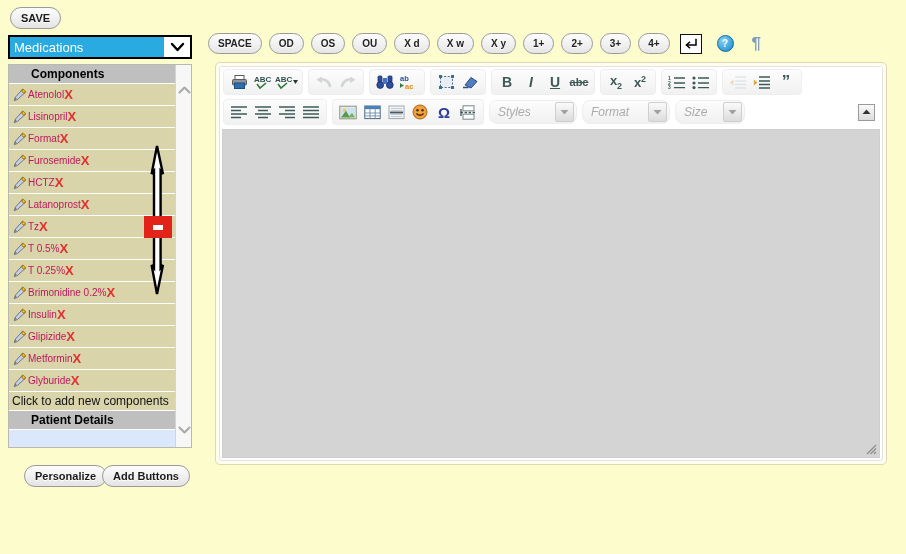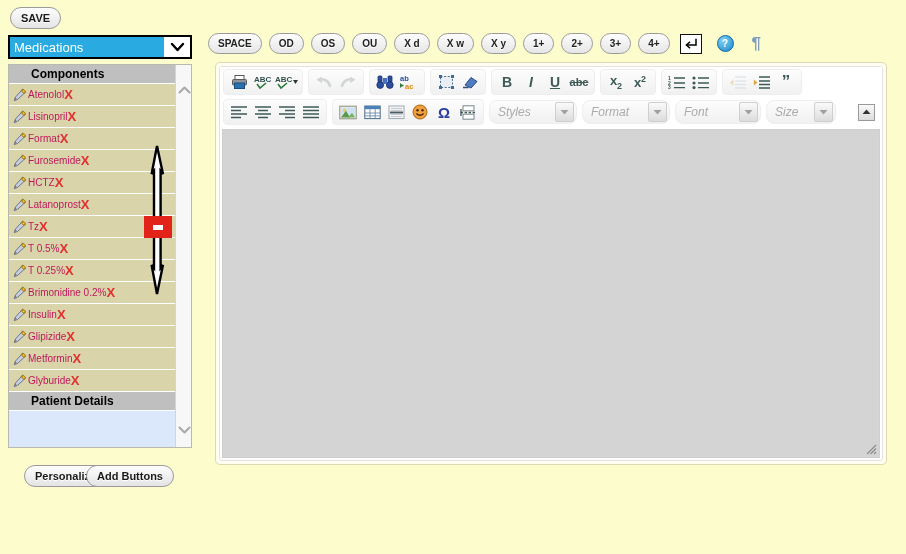--- a/index.html
+++ b/index.html
@@ -78,21 +78,21 @@
     position:absolute;left:0;width:16px;height:18px;
     display:flex;align-items:center;justify-content:center;cursor:pointer;
     color:#a8a8a8;font-size:11px;
   }
   #sb-up{top:16px;}
   #sb-down{bottom:8px;}
   .sb-track{position:absolute;left:0;top:34px;bottom:26px;width:16px;}
 
   
   #personalize-btn{position:absolute;left:24px;top:465px;height:22px;min-width:74px;}
-  #addbuttons-btn{position:absolute;left:86px;top:465px;height:22px;min-width:82px;}
+  #addbuttons-btn{position:absolute;left:102px;top:465px;height:22px;min-width:82px;}
 
   
   #quickbar{position:absolute;left:208px;top:33px;display:flex;align-items:center;gap:7px;}
   .qbtn{
     display:inline-flex;align-items:center;justify-content:center;
     background:linear-gradient(#fdfdfd,#e6e6e6);
     border:1px solid #9a9a9a;border-radius:11px;
     font-size:10px;font-weight:bold;color:#222;height:21px;padding:0 9px;
     box-sizing:border-box;cursor:pointer;text-shadow:0 1px 0 #fff;white-space:nowrap;
   }
@@ -351,20 +351,21 @@
                   <path d="M10.6 1.2 L13.6 4.0 L5.6 11.4 L2.3 12.6 L3.4 9.2 Z" fill="#c9cfe0" stroke="#5f6b85" stroke-width="0.9"></path>
                   <path d="M10.6 1.2 L13.6 4.0 L12.1 5.4 L9.2 2.6 Z" fill="#f2b705" stroke="#8a6a04" stroke-width="0.8"></path>
                   <path d="M2.3 12.6 L3.4 9.2 L4.6 10.4 Z" fill="#6d6d6d"></path>
                   <circle cx="11.6" cy="3.3" r="1.4" fill="#f7c948" stroke="#8a6a04" stroke-width="0.6"></circle>
                 </g>
               </svg></span>
             <span class="lbl">Glyburide</span>
             <span class="del">X</span>
           </div>
         </div>
+      <div class="addnew">Click to add new components</div>
       <div class="grp-header">Patient Details</div>
       <div class="blue-row"></div>
     </div>
 
     <div id="list-scroll">
       <div class="sb-arrow" id="sb-up">
         <svg width="13" height="8" viewBox="0 0 13 8" aria-hidden="true">
           <polyline points="1.5,6.5 6.5,1.5 11.5,6.5" fill="none" stroke="#a9a9a9" stroke-width="2" stroke-linecap="round" stroke-linejoin="round"></polyline>
         </svg>
       </div>
@@ -729,28 +730,20 @@
             </span>
           </div>
           <div class="tb-combo" style="width: 88px;">
             <span class="cb-label">Format</span>
             <span class="cb-arrow">
               <svg width="9" height="6" viewBox="0 0 9 6">
                 <polygon points="0.5,1 8.5,1 4.5,5.4" fill="#a0a0a0"></polygon>
               </svg>
             </span>
           </div>
-          <div class="tb-combo" style="width: 86px;">
-            <span class="cb-label">Font</span>
-            <span class="cb-arrow">
-              <svg width="9" height="6" viewBox="0 0 9 6">
-                <polygon points="0.5,1 8.5,1 4.5,5.4" fill="#a0a0a0"></polygon>
-              </svg>
-            </span>
-          </div>
           <div class="tb-combo" style="width: 70px;">
             <span class="cb-label">Size</span>
             <span class="cb-arrow">
               <svg width="9" height="6" viewBox="0 0 9 6">
                 <polygon points="0.5,1 8.5,1 4.5,5.4" fill="#a0a0a0"></polygon>
               </svg>
             </span>
           </div>
           <div id="collapse-btn">
             <svg width="9" height="6" viewBox="0 0 9 6">

